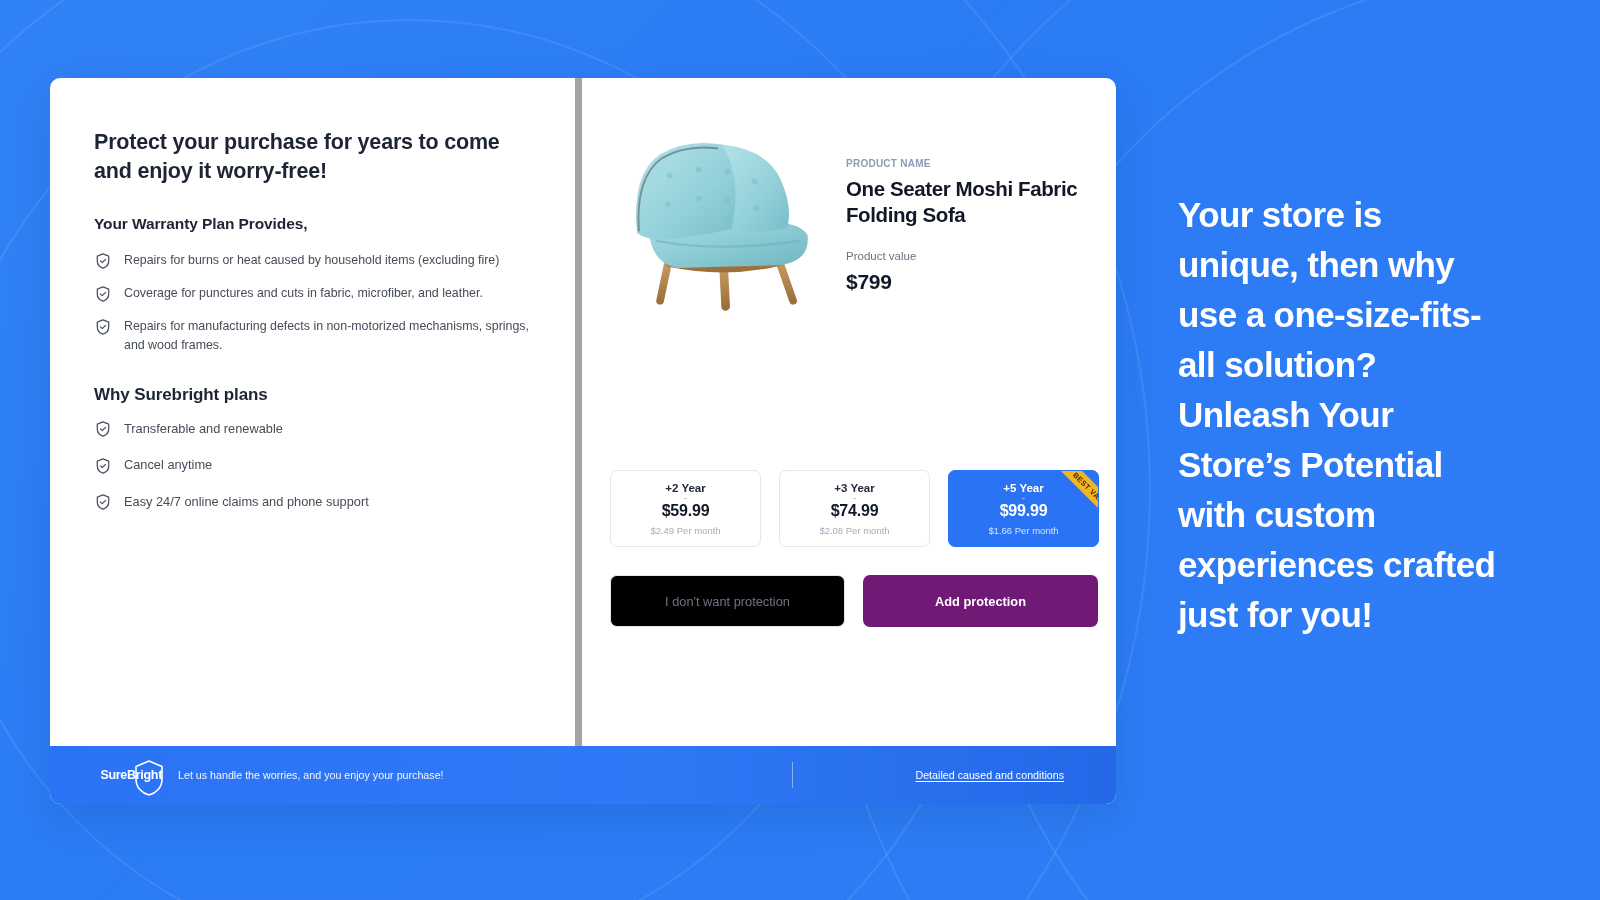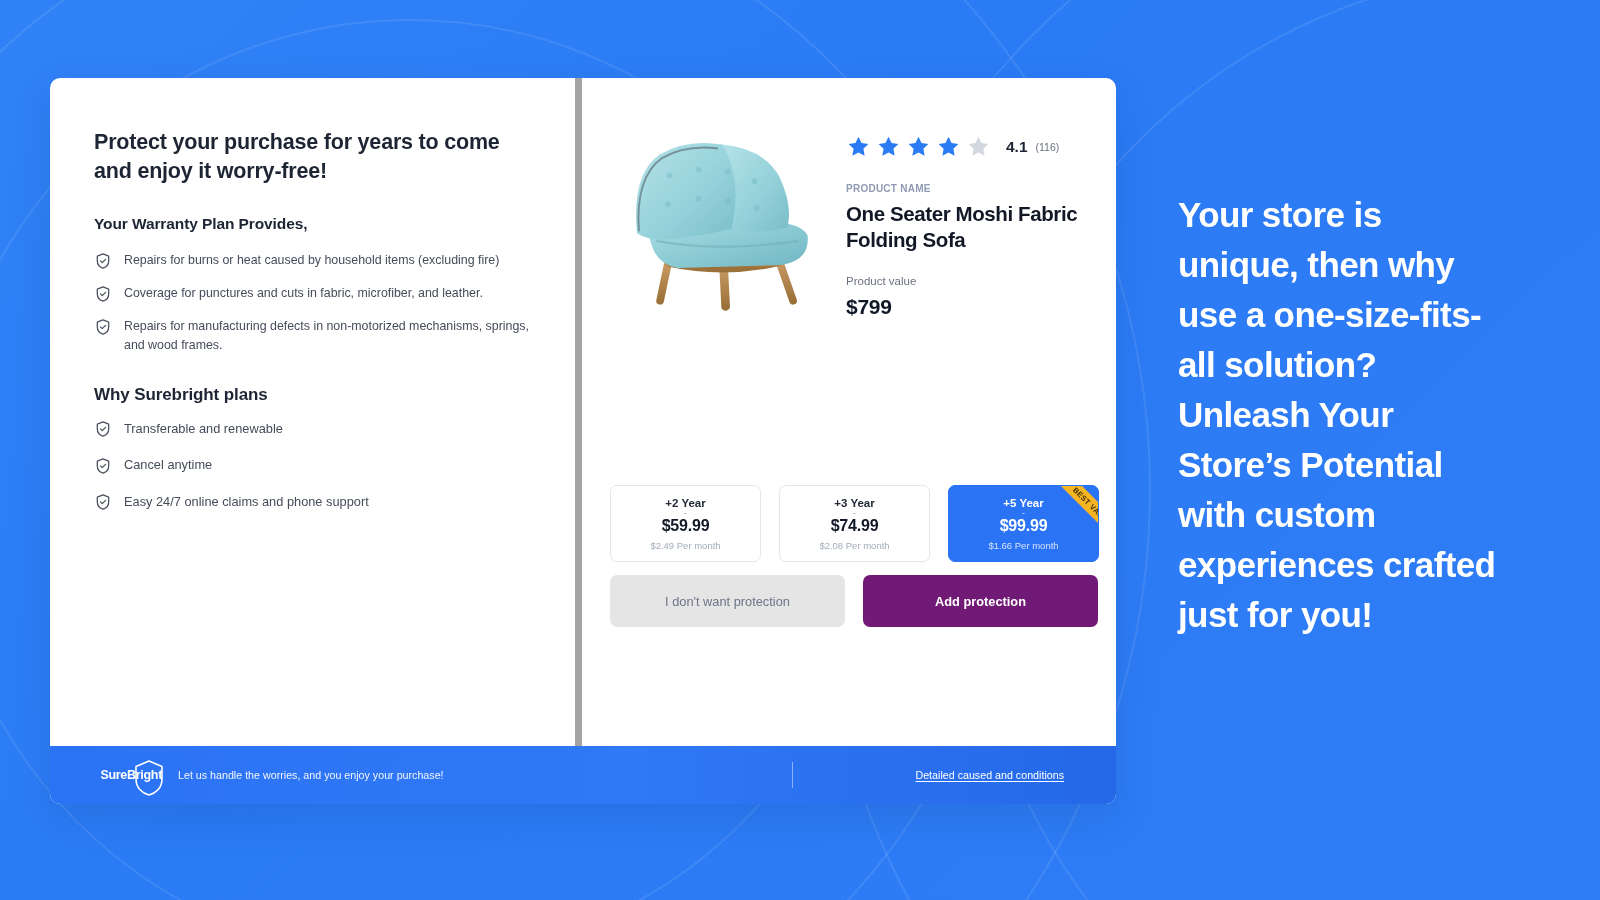--- a/index.html
+++ b/index.html
@@ -84,21 +84,21 @@
   .product-name {
     margin-top: 7px;
     font-size: 20.5px; font-weight: 700; line-height: 1.27;
     color: #121826; letter-spacing: -.4px; max-width: 262px;
   }
   .value-label { margin-top: 22px; font-size: 11.5px; color: #6b7280; }
   .value-price { margin-top: 8px; font-size: 21px; font-weight: 700; color: #111827; letter-spacing: -.3px; }
 
   
   .plans {
-    position: absolute; left: 28px; top: 407px;
+    position: absolute; left: 28px; top: 392px;
     display: flex; gap: 18px;
   }
   .plan {
     position: relative; width: 151px; height: 77px;
     border: 1px solid #e3e6ec; border-radius: 7px;
     background: #fff; overflow: hidden;
     display: flex; flex-direction: column; align-items: center; justify-content: center;
     cursor: pointer;
   }
   .plan-term { font-size: 11.5px; font-weight: 600; color: #242b3a; }
@@ -129,21 +129,21 @@
   .actions {
     position: absolute; left: 28px; top: 497px;
     display: flex; gap: 18px;
   }
   .btn {
     height: 52px; border-radius: 7px;
     display: flex; align-items: center; justify-content: center;
     font-size: 12.8px; cursor: pointer;
   }
   .btn-ghost {
-    width: 235px; border: 1px solid #e3e6ec; background: #e5e5e5; color: #6d7486;
+    width: 235px; border: 1px solid #e3e6ec; background: #000000; color: #6d7486;
   }
   .btn-primary {
     width: 235px; background: #701a75; color: #fff; font-weight: 700; border: none;
   }
 
   
   .footer {
     height: 58px; flex: 0 0 auto;
     background: linear-gradient(90deg, #2b73f5 0%, #2f78f6 55%, #2468e8 100%);
     display: flex; align-items: center;
@@ -302,39 +302,20 @@
                 <circle cx="92" cy="74" r="3"></circle>
               <circle cx="122" cy="76" r="3"></circle>
                 <circle cx="152" cy="84" r="3"></circle>
             </g>
 
             <path d="M48 118 Q110 130 196 118" fill="none" stroke="#6fb2bd" stroke-width="2.5" opacity=".6"></path>
           </svg>
         </div>
 
         <div class="product-info">
-          <div class="rating-row">
-            <svg class="star" viewBox="0 0 24 24" fill="#2b7bf5">
-                <path d="M12 2.6l2.9 6.1 6.6.9-4.8 4.6 1.2 6.6L12 17.7 6.1 20.8l1.2-6.6L2.5 9.6l6.6-.9z"></path>
-              </svg>
-            <svg class="star" viewBox="0 0 24 24" fill="#2b7bf5">
-                <path d="M12 2.6l2.9 6.1 6.6.9-4.8 4.6 1.2 6.6L12 17.7 6.1 20.8l1.2-6.6L2.5 9.6l6.6-.9z"></path>
-              </svg>
-            <svg class="star" viewBox="0 0 24 24" fill="#2b7bf5">
-                <path d="M12 2.6l2.9 6.1 6.6.9-4.8 4.6 1.2 6.6L12 17.7 6.1 20.8l1.2-6.6L2.5 9.6l6.6-.9z"></path>
-              </svg>
-            <svg class="star" viewBox="0 0 24 24" fill="#2b7bf5">
-                <path d="M12 2.6l2.9 6.1 6.6.9-4.8 4.6 1.2 6.6L12 17.7 6.1 20.8l1.2-6.6L2.5 9.6l6.6-.9z"></path>
-              </svg>
-            <svg class="star" viewBox="0 0 24 24" fill="#d3d8e0">
-                <path d="M12 2.6l2.9 6.1 6.6.9-4.8 4.6 1.2 6.6L12 17.7 6.1 20.8l1.2-6.6L2.5 9.6l6.6-.9z"></path>
-              </svg>
-            <span class="rating-val">4.1</span>
-            <span class="rating-count">(116)</span>
-          </div>
 
           <div class="label-sm">PRODUCT NAME</div>
           <div class="product-name">One Seater Moshi Fabric Folding Sofa</div>
 
           <div class="value-label">Product value</div>
           <div class="value-price">$799</div>
         </div>
       </div>
 
       <div class="plans">

